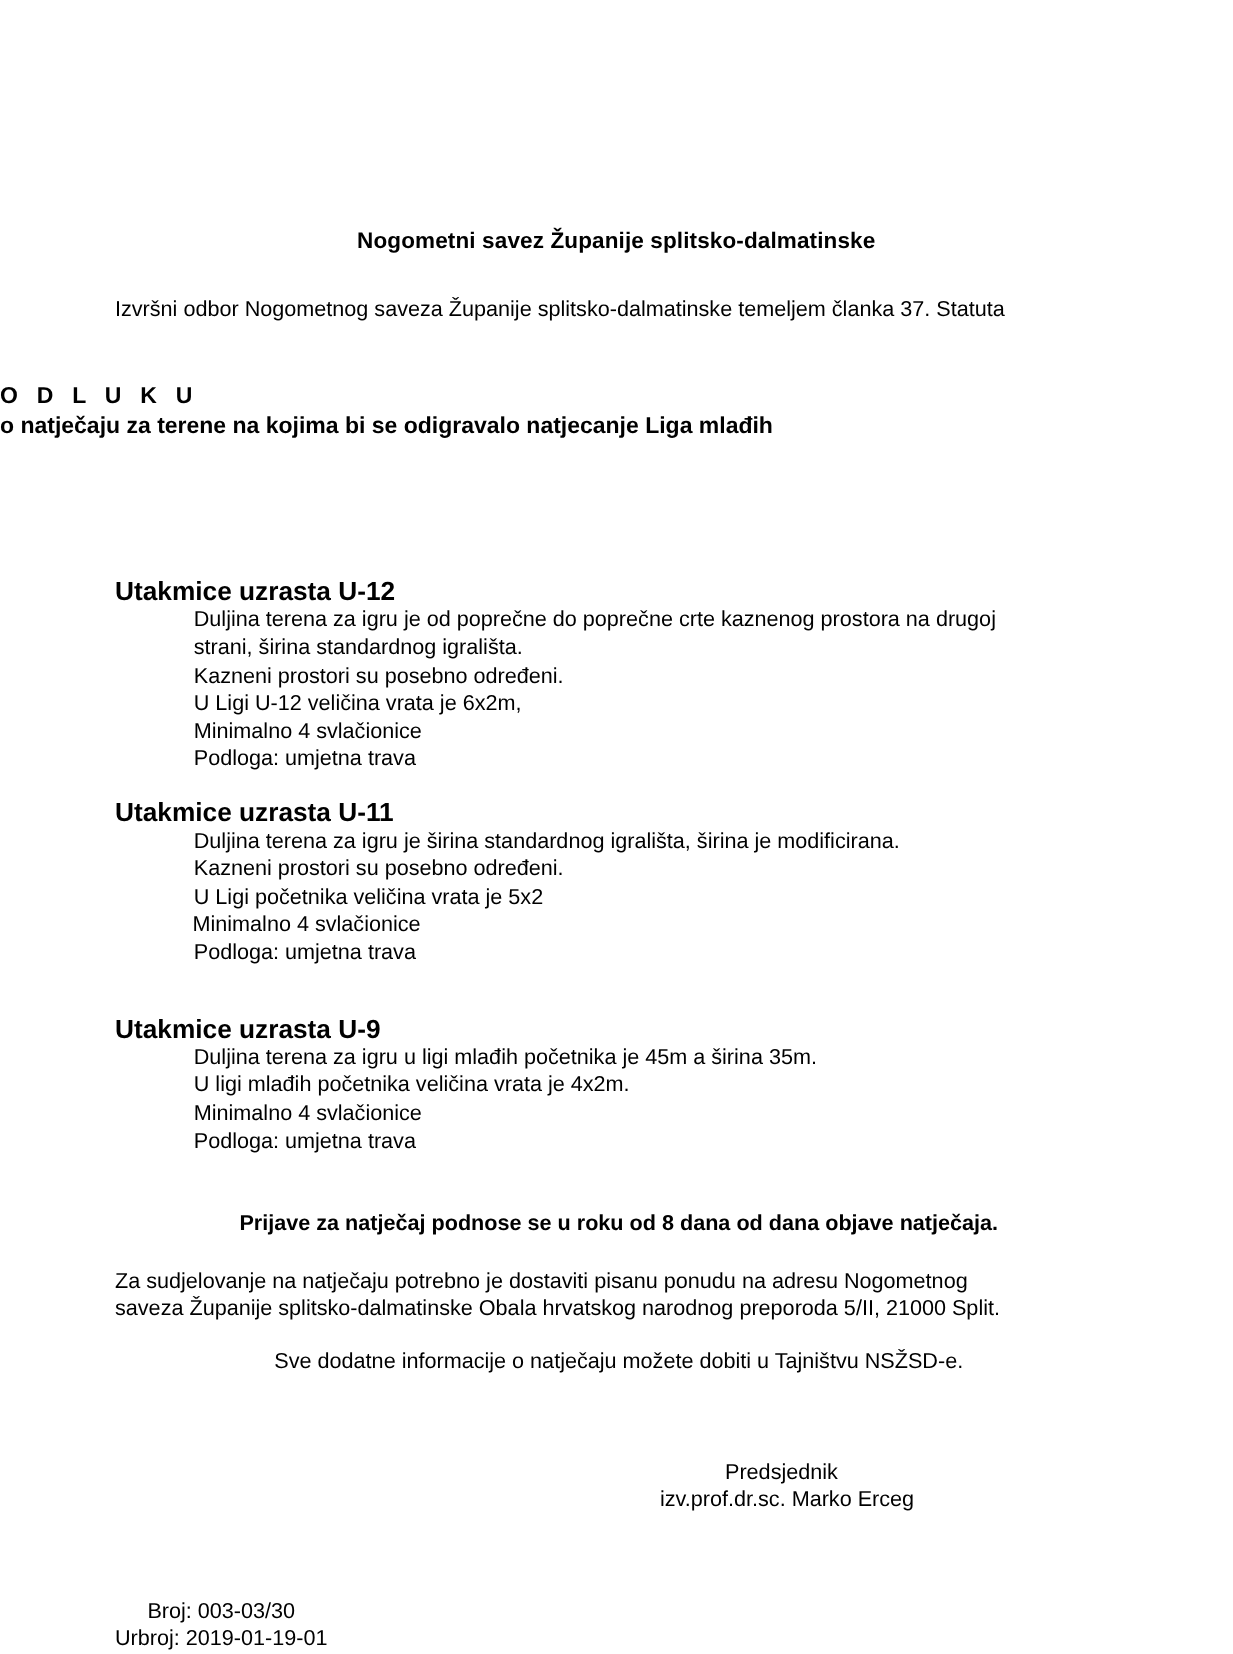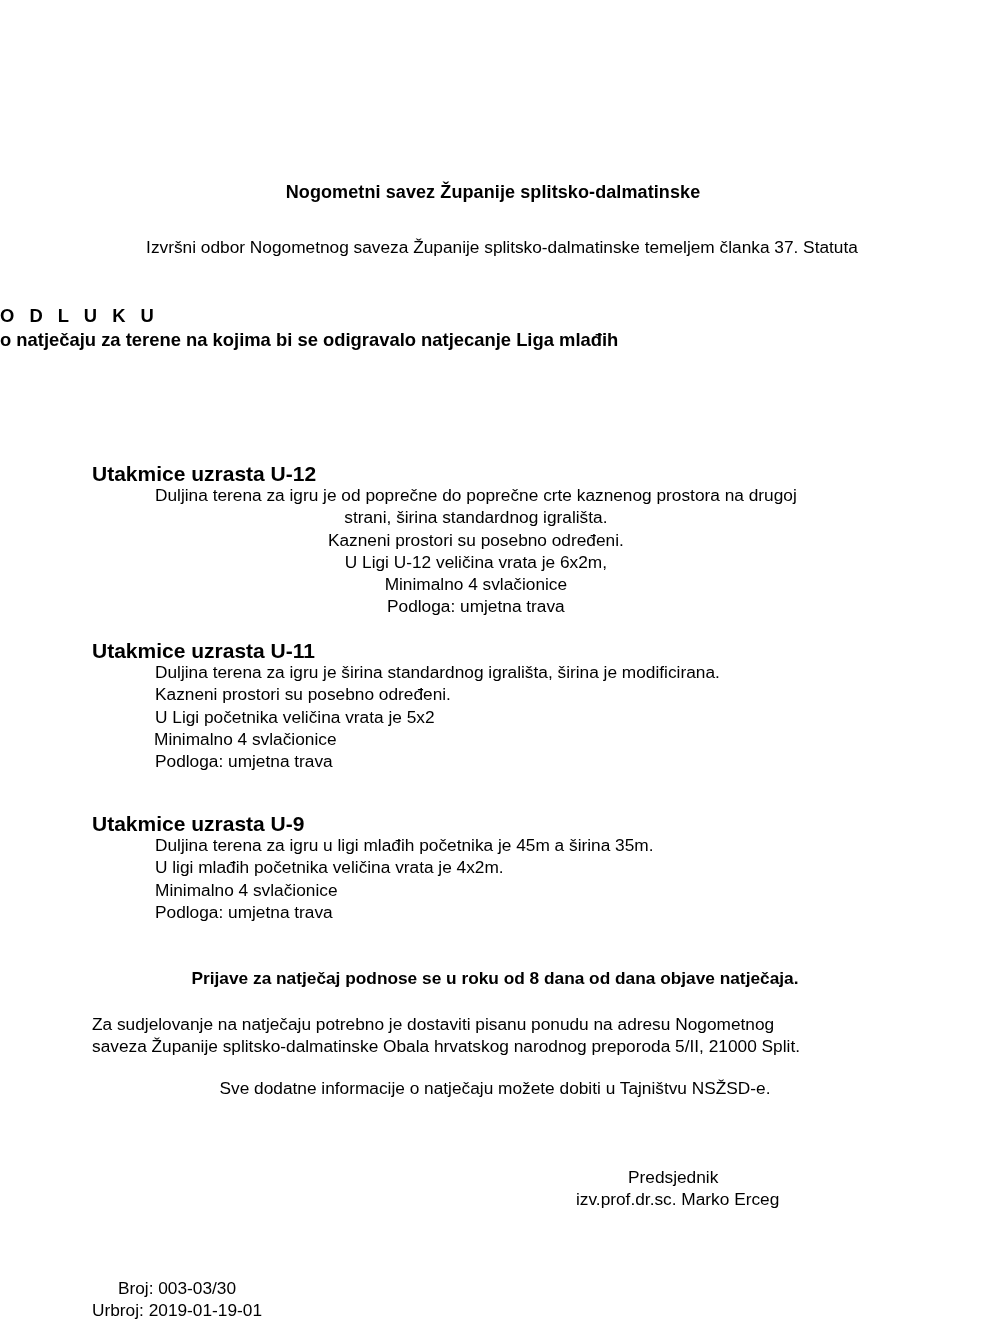--- a/index.html
+++ b/index.html
@@ -20,21 +20,20 @@
     .title {
       left: 0; width: 986px; top: 182px;
       text-align: center;
       font-weight: bold;
       font-size: 18px;
       letter-spacing: 0.1px;
     }
     .intro {
       left: 92px; top: 236px; width: 820px;
       line-height: 23px;
-      text-align: center;
     }
     .decision {
       left: 0; width: 976px; top: 304px;
       text-align: left;
       font-weight: bold;
       font-size: 18.4px;
       line-height: 24px;
     }
     .decision .spaced { letter-spacing: 5px; }
     .section-head {
@@ -57,21 +56,20 @@
       left: 92px; top: 1013px; width: 830px;
       line-height: 22px;
     }
     .info {
       left: 0; width: 990px; top: 1078px;
       text-align: center;
     }
     .signature {
       left: 528px; top: 1166px; width: 240px;
       line-height: 22px;
-      margin-left: 48px;
     }
     .signature .role { padding-left: 52px; }
     .reference {
       left: 92px; top: 1277px;
       line-height: 22px;
       text-align: center;
     }
   </style>
 </head>
 <body>
@@ -81,21 +79,21 @@
 <div class="abs intro">
   <div>Izvršni odbor Nogometnog saveza Županije splitsko-dalmatinske temeljem članka 37. Statuta</div>
 </div>
 
 <div class="abs decision">
   <div class="spaced">O D L U K U</div>
   <div>o natječaju za terene na kojima bi se odigravalo natjecanje Liga mlađih</div>
 </div>
 
 <div class="abs section-head" style="top:462px;">Utakmice uzrasta U-12</div>
-<div class="abs section-body" style="top:484px;text-align:center;">
+<div class="abs section-body" style="top:484px;">
   <div>Duljina  terena za igru je od poprečne do poprečne crte kaznenog prostora na drugoj</div>
   <div>strani, širina standardnog igrališta.</div>
   <div>Kazneni prostori su posebno određeni.</div>
   <div>U Ligi U-12 veličina vrata je 6x2m,</div>
   <div>Minimalno 4 svlačionice</div>
   <div>Podloga: umjetna trava</div>
 </div>
 
 <div class="abs section-head" style="top:639px;">Utakmice uzrasta U-11</div>
 <div class="abs section-body" style="top:661px;">

